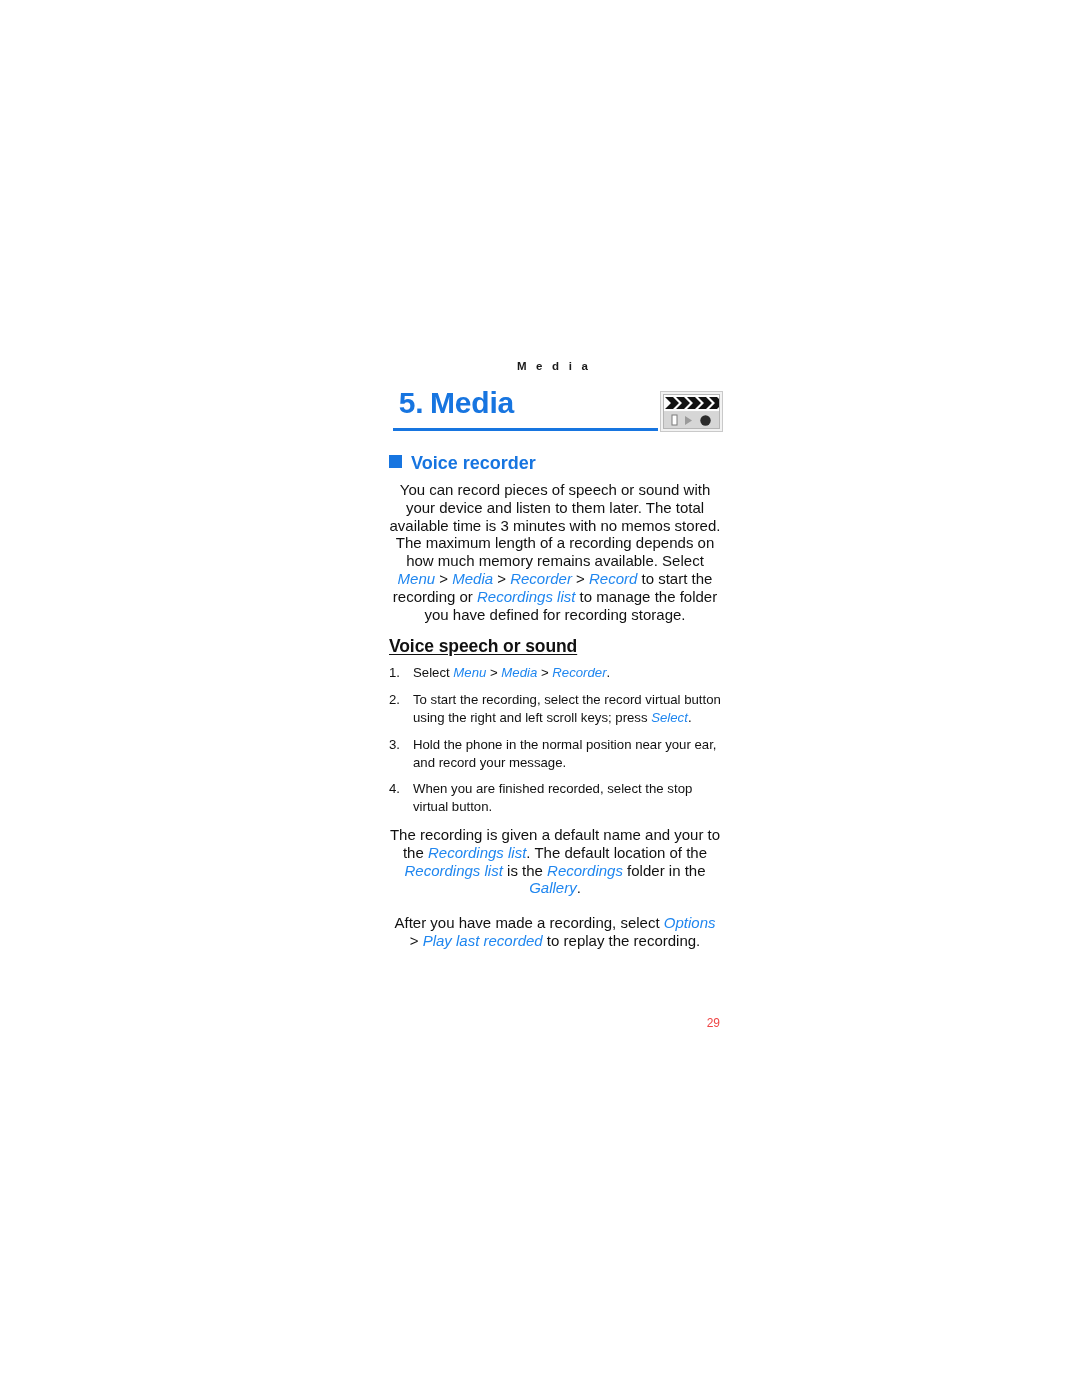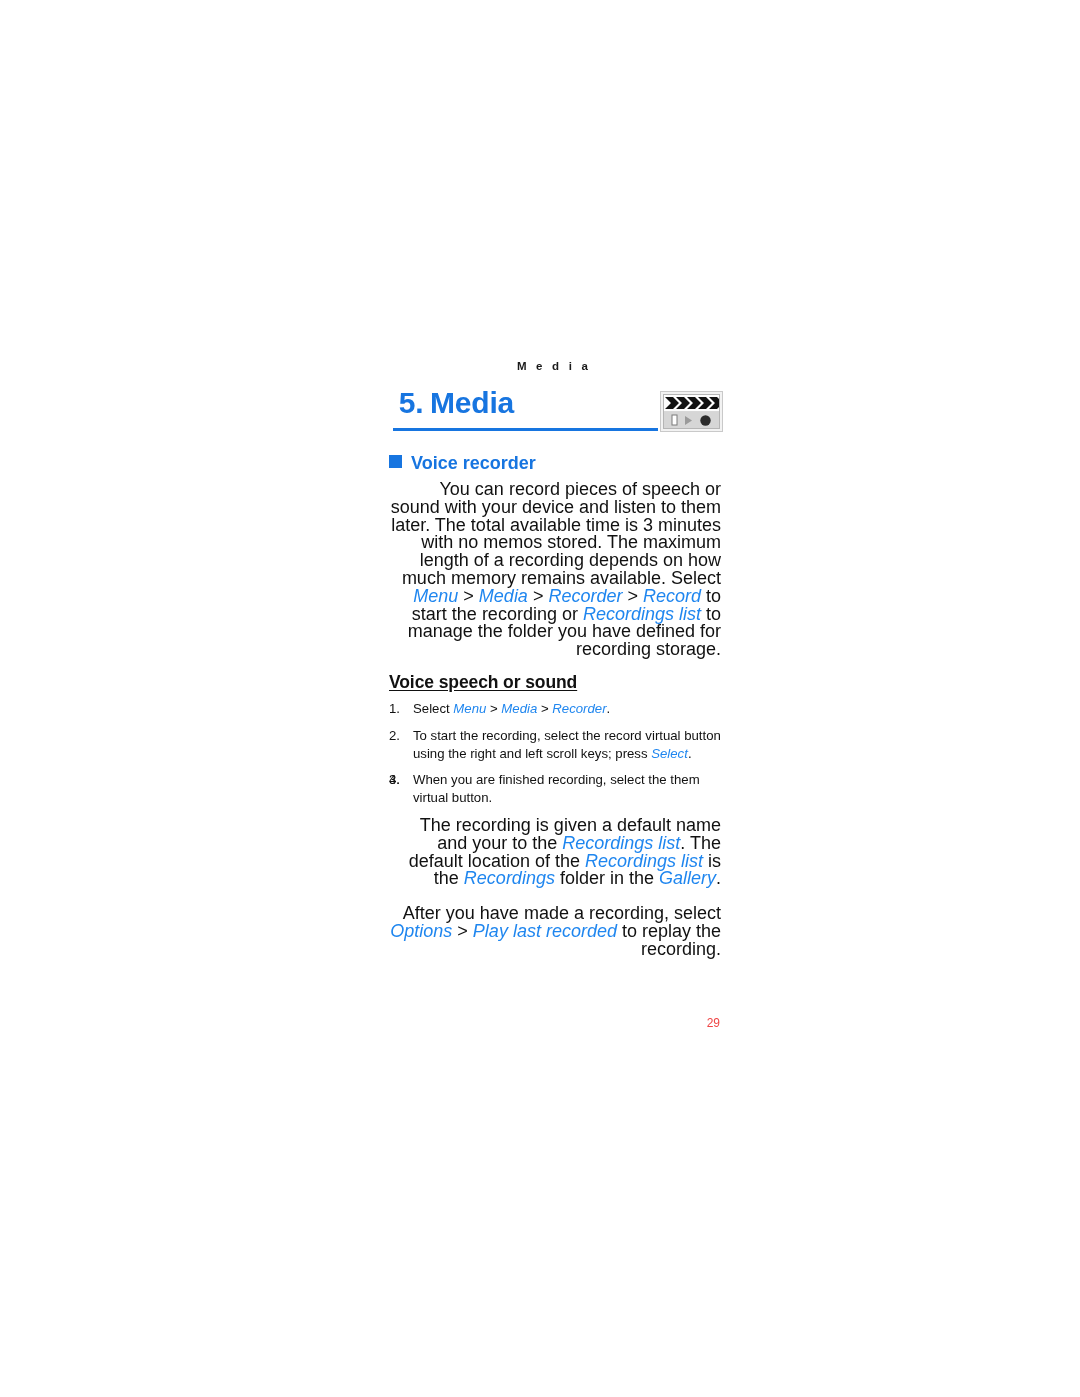--- a/index.html
+++ b/index.html
@@ -129,24 +129,24 @@
 
   
   .content {
     position: absolute;
     left: 389px;
     top: 481px;
     width: 332px;
   }
   p.body {
     margin: 0 0 11px 0;
-    font-size: 18px;
+    font-size: 15px;
     line-height: 17.8px;
     color: #111111;
-    text-align: right;
+    text-align: center;
   }
   .ui {
     color: #1f86ef;
     font-style: italic;
   }
   .gt {
     color: #111111;
     font-style: normal;
   }
 
@@ -247,25 +247,25 @@
 
       <li>
         <span class="num">1.</span><span>Select </span><span class="ui">Menu</span><span class="gt"> &gt; </span><span class="ui">Media</span><span class="gt"> &gt; </span><span class="ui">Recorder</span><span>.</span>
       </li>
 
       <li>
         <span class="num">2.</span><span>To start the recording, select the record virtual button using the right and left scroll keys; press </span><span class="ui">Select</span><span>.</span>
       </li>
 
       <li>
-        <span class="num">3.</span>
-      </li>
-
-      <li>
-        <span class="num">4.</span><span>When you are finished recording, select the them virtual button.</span>
+        <span class="num">3.</span><span>Hold the phone in the normal position near your ear, and record your message.</span>
+      </li>
+
+      <li>
+        <span class="num">4.</span><span>When you are finished recorded, select the stop virtual button.</span>
       </li>
 
     </ol>
 
     <p class="body"><span>The recording is given a default name and your to the </span><span class="ui">Recordings list</span><span>. The default location of the </span><span class="ui">Recordings list</span><span> is the </span><span class="ui">Recordings</span><span> folder in the </span><span class="ui">Gallery</span><span>.</span></p>
 
     <div class="para-gap"></div>
 
     <p class="body"><span>After you have made a recording, select </span><span class="ui">Options</span><span class="gt"> &gt; </span><span class="ui">Play last recorded</span><span> to replay the recording.</span></p>
 

